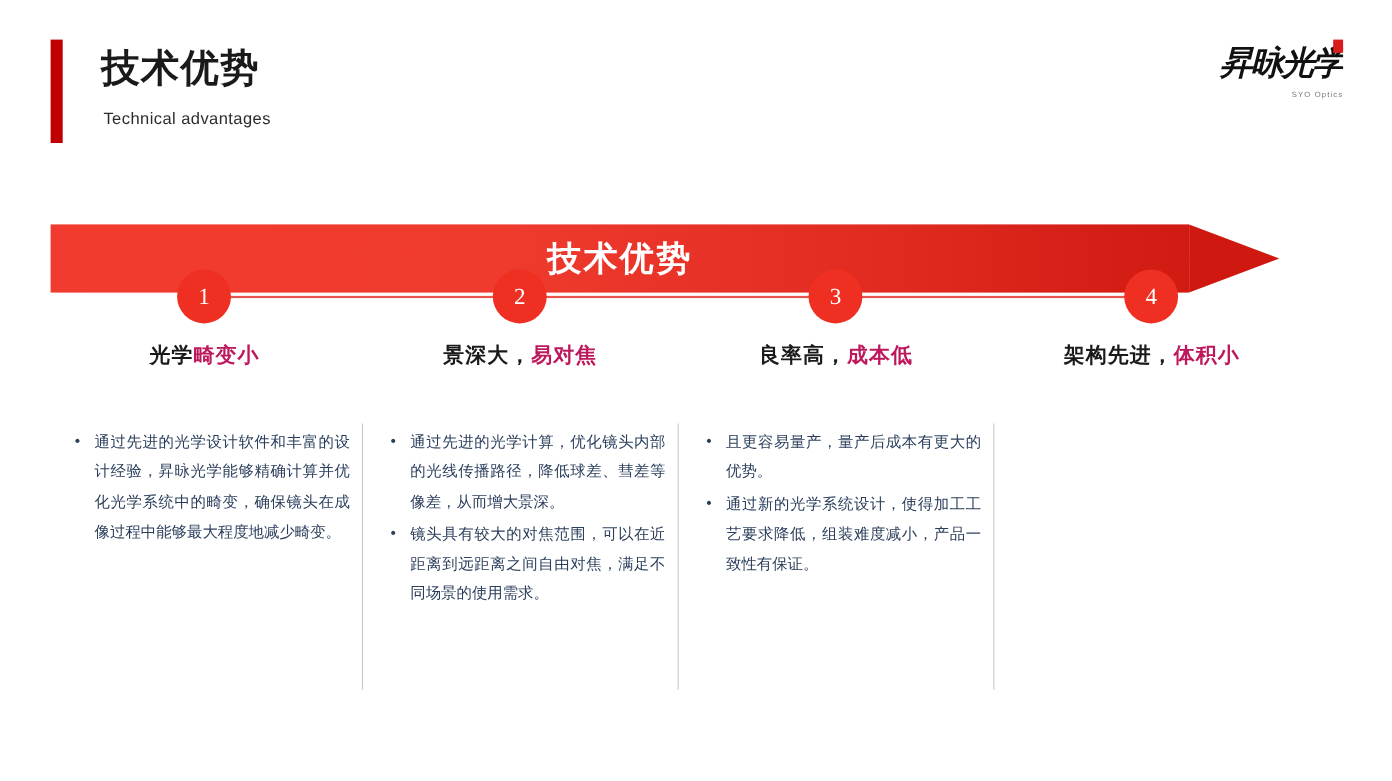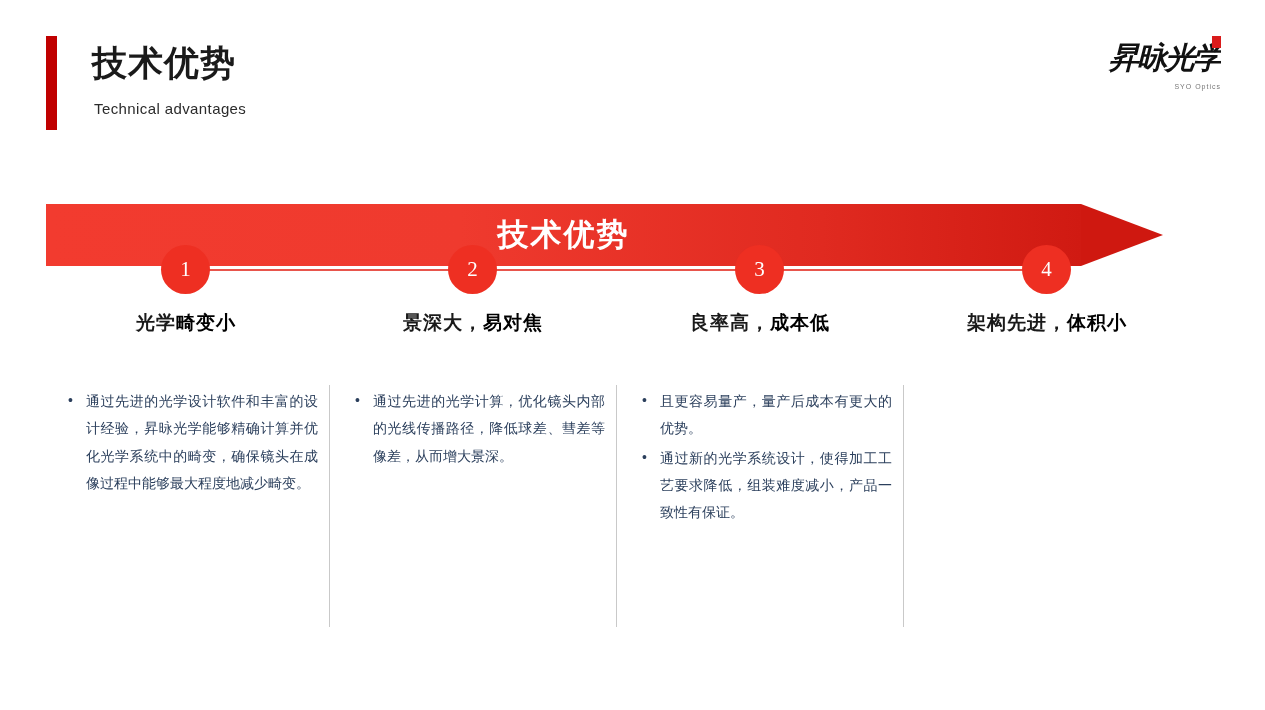--- a/index.html
+++ b/index.html
@@ -173,21 +173,21 @@
 
   .col-title {
     text-align: center;
     font-size: 19px;
     font-weight: bold;
     color: #1a1a1a;
     letter-spacing: 1px;
     white-space: nowrap;
   }
   .col-title .hl {
-    color: #000000;
+    color: #be185d;
   }
 
   .divider {
     position: absolute;
     top: 385px;
     width: 1px;
     height: 242px;
     background: #c9c9c9;
   }
   .d1 { left: 329px; }
@@ -272,19 +272,20 @@
 
 <div class="divider d1"></div>
 <div class="divider d2"></div>
 <div class="divider d3"></div>
 
 <div class="bullets b1">
   <div class="bullet">通过先进的光学设计软件和丰富的设计经验，昇昹光学能够精确计算并优化光学系统中的畸变，确保镜头在成像过程中能够最大程度地减少畸变。</div>
 </div>
 <div class="bullets b2">
   <div class="bullet">通过先进的光学计算，优化镜头内部的光线传播路径，降低球差、彗差等像差，从而增大景深。</div>
+  <div class="bullet">镜头具有较大的对焦范围，可以在近距离到远距离之间自由对焦，满足不同场景的使用需求。</div>
 </div>
 <div class="bullets b3">
   <div class="bullet">且更容易量产，量产后成本有更大的优势。</div>
   <div class="bullet">通过新的光学系统设计，使得加工工艺要求降低，组装难度减小，产品一致性有保证。</div>
 </div>
 <div class="bullets b4">
 </div>
 
 </body></html>

